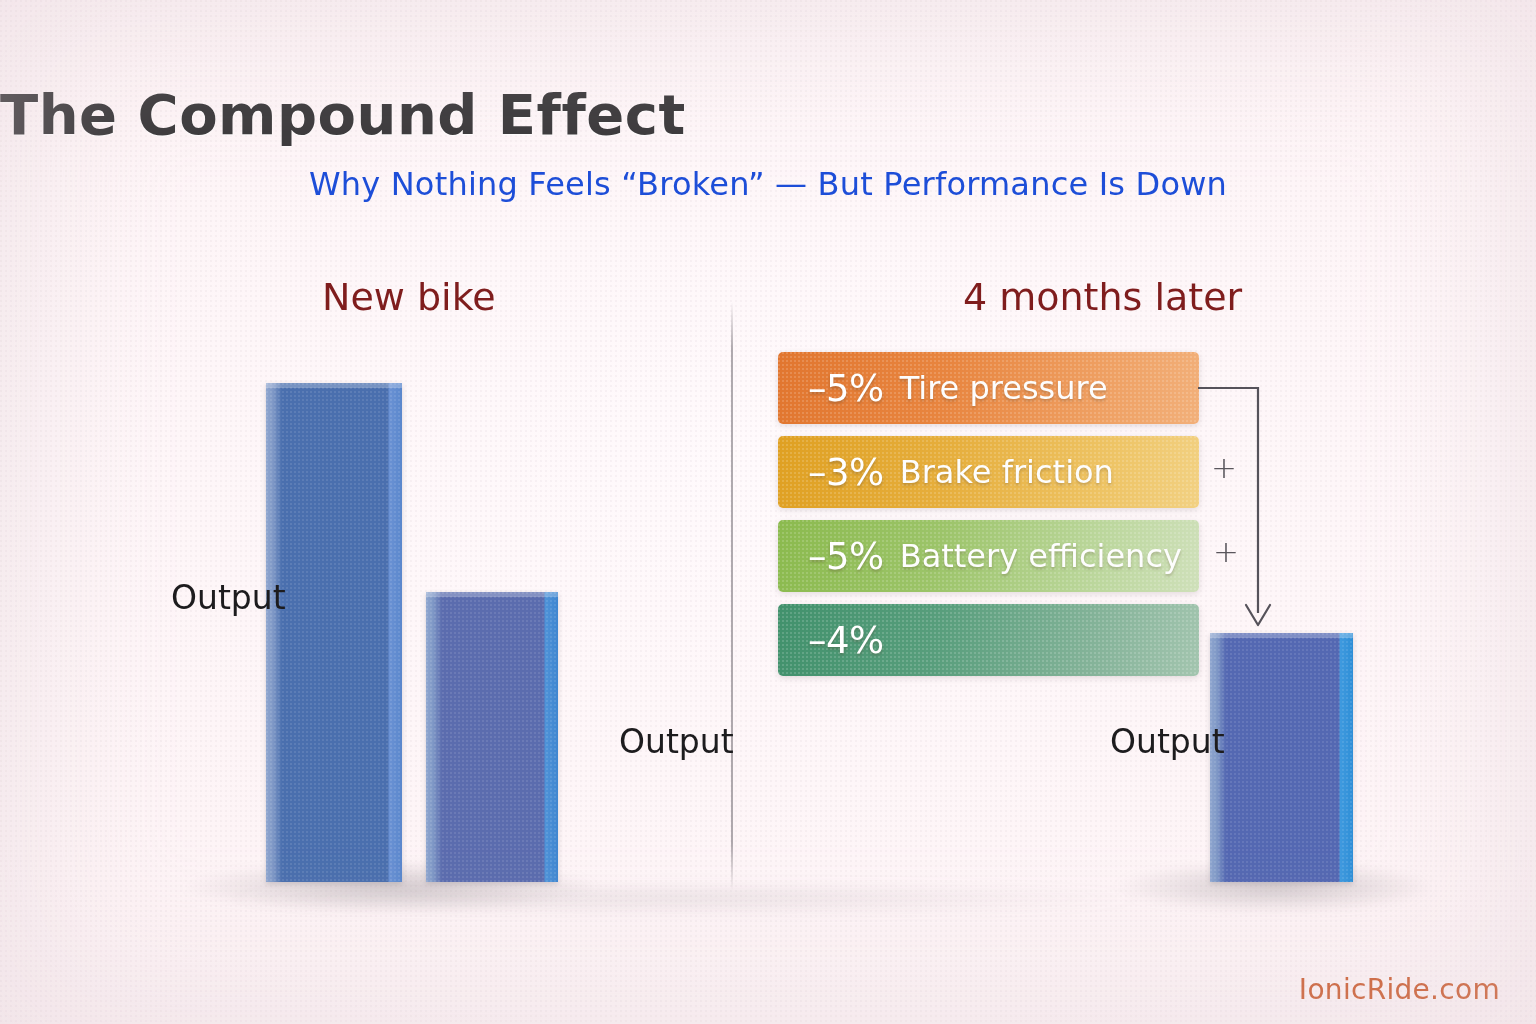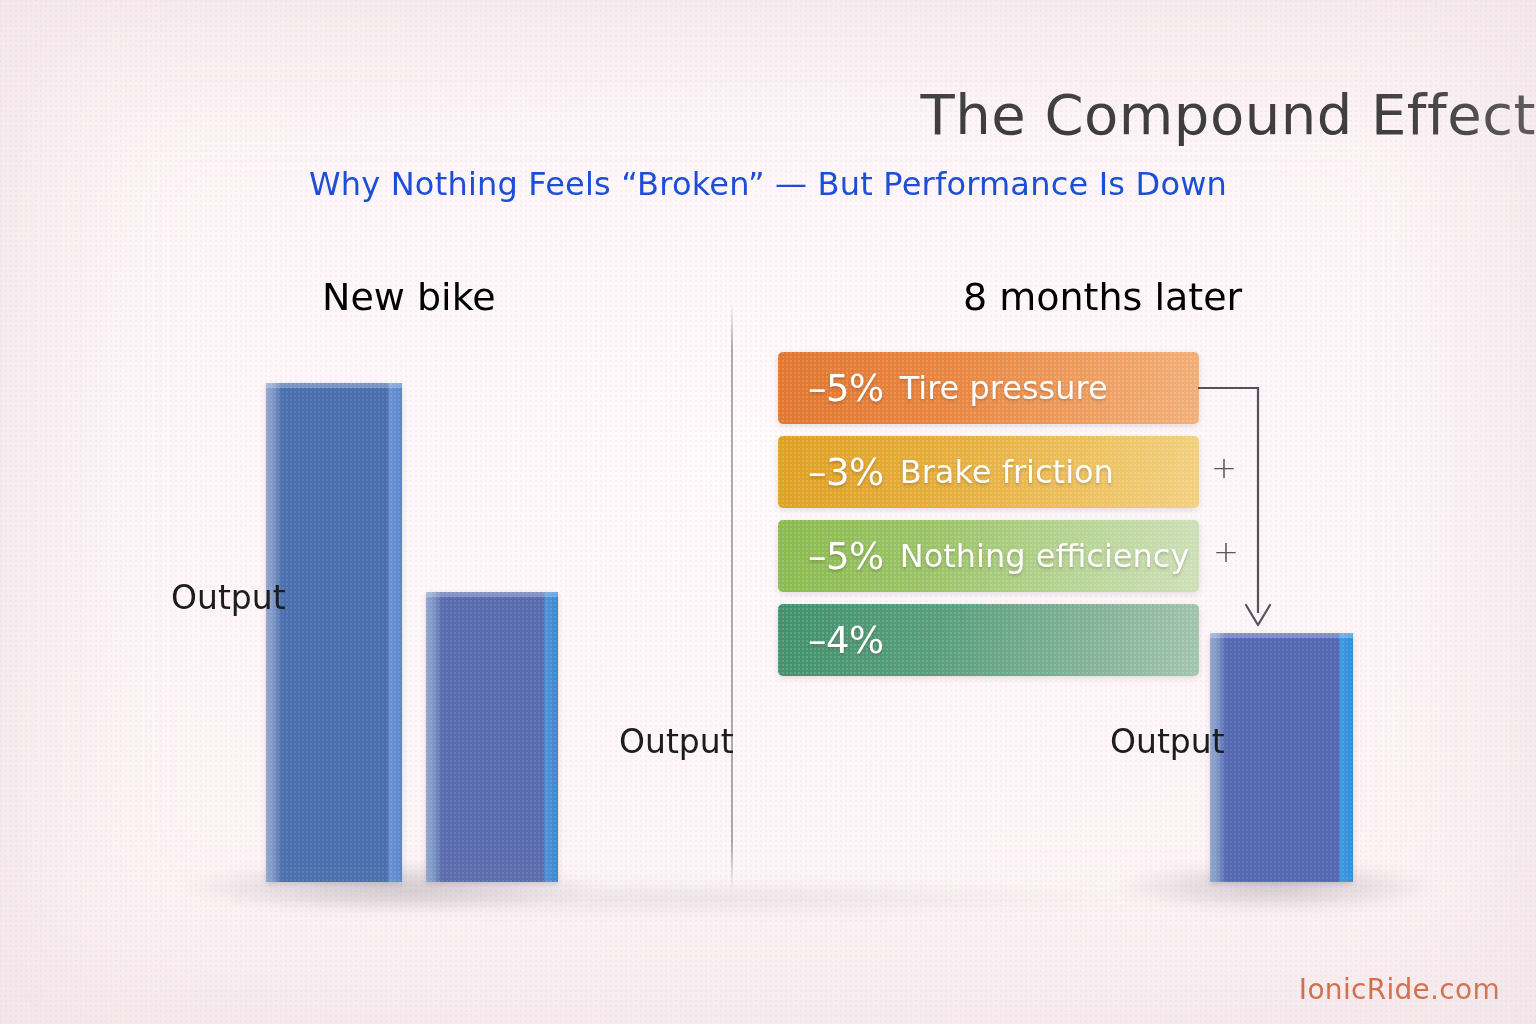--- a/index.html
+++ b/index.html
@@ -22,33 +22,33 @@
     background-size:5px 5px;
     opacity:.85;
   }
   #vignette{
     position:absolute;inset:0;pointer-events:none;
     box-shadow: inset 0 0 130px 40px rgba(222,205,212,.30);
   }
 
   
   .title{
-    position:absolute;left:0;right:0;top:82px;text-align:right;
-    font-size:56px;font-weight:400;color:#3c3a3c;letter-spacing:.5px;
+    position:absolute;left:0;right:0;top:82px;text-align:left;
+    font-size:56px;font-weight:700;color:#3c3a3c;letter-spacing:.5px;
     font-family:"DejaVu Sans",sans-serif;
     text-shadow:0 1px 2px rgba(255,255,255,.9);
   }
   .subtitle{
     position:absolute;left:0;right:0;top:165px;text-align:center;
     font-size:32px;font-weight:400;color:#1d4ed8;letter-spacing:.2px;
     font-family:"DejaVu Sans",sans-serif;
   }
 
   .panel-head{
-    position:absolute;font-size:38px;font-weight:400;color:#000000;
+    position:absolute;font-size:38px;font-weight:400;color:#7f1d1d;
     font-family:"DejaVu Sans",sans-serif;white-space:nowrap;
   }
   #head-left{left:322px;top:275px;}
   #head-right{left:963px;top:275px;}
 
   
   #divider{
     position:absolute;left:731px;top:302px;width:2px;height:588px;
     background:linear-gradient(to bottom, rgba(120,115,120,.0) 0%, rgba(110,105,112,.55) 8%, rgba(110,105,112,.55) 92%, rgba(120,115,120,0) 100%);
   }
@@ -152,21 +152,21 @@
 </head>
 <body>
 
 <div id="canvas"></div>
 <div id="texture"></div>
 
 <div class="title">The Compound Effect</div>
 <div class="subtitle">Why Nothing Feels “Broken” — But Performance Is Down</div>
 
 <div class="panel-head" id="head-left">New bike</div>
-<div class="panel-head" id="head-right">8 months later</div>
+<div class="panel-head" id="head-right">4 months later</div>
 
 <div id="divider"></div>
 
 <div class="ground" id="ground-left"></div>
 <div class="ground" id="ground-right"></div>
 <div id="ground-wide"></div>
 
 <div class="bar" id="bar-new">
     <div class="bar-top"></div>
   </div>
@@ -185,21 +185,21 @@
   <div class="stat" id="stat-0">
     <span class="pct">–5%</span>
     <span class="lbl">Tire pressure</span>
   </div>
   <div class="stat" id="stat-1">
     <span class="pct">–3%</span>
     <span class="lbl">Brake friction</span>
   </div>
   <div class="stat" id="stat-2">
     <span class="pct">–5%</span>
-    <span class="lbl">Nothing efficiency</span>
+    <span class="lbl">Battery efficiency</span>
   </div>
   <div class="stat" id="stat-3">
     <span class="pct">–4%</span>
   </div>
 </div>
 
 <div class="plus" id="plus-1">+</div>
 <div class="plus" id="plus-2">+</div>
 
 <svg id="arrow-svg" viewBox="0 0 110 265" xmlns="http://www.w3.org/2000/svg">

